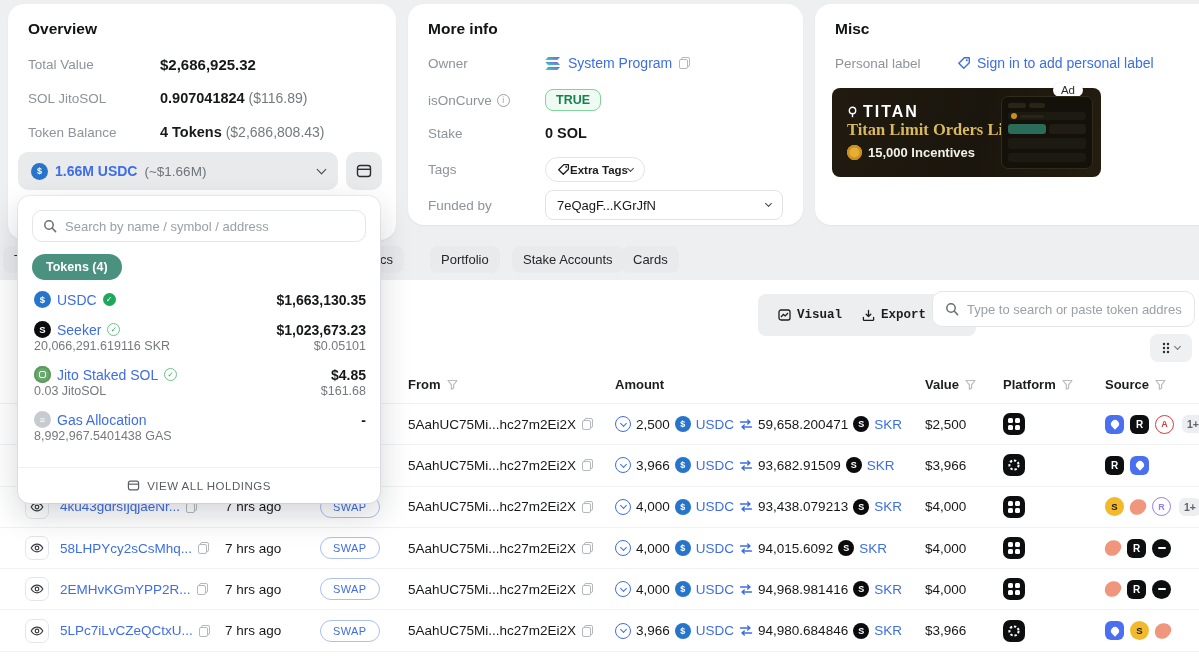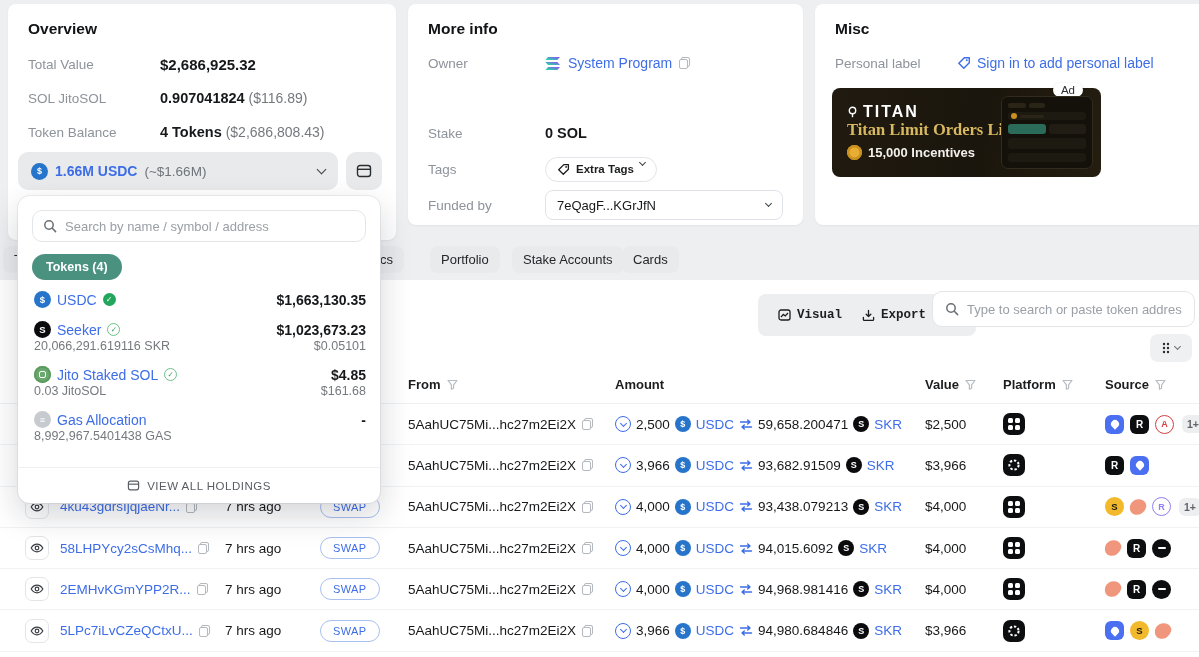--- a/index.html
+++ b/index.html
@@ -1,19 +1,19 @@
 <!DOCTYPE html>
 <html><head>
 <meta charset="utf-8">
 <style>
   *{box-sizing:border-box;margin:0;padding:0}
   html,body{width:1199px;height:657px;overflow:hidden}
   body{background:#edeff1;font-family:"Liberation Sans",sans-serif;color:#17181a;position:relative}
   .page{position:absolute;inset:0}
-  .card{position:absolute;background:#fff;border-radius:8px;box-shadow:0 1px 2px rgba(16,24,40,.05)}
+  .card{position:absolute;background:#fff;border-radius:16px;box-shadow:0 1px 2px rgba(16,24,40,.05)}
   .card-title{position:absolute;left:20px;top:16px;font-size:15.5px;font-weight:700;color:#121315}
   .lbl{color:#8d939a;font-size:13.5px}
   .link{color:#3d6de7;text-decoration:none;cursor:pointer}
   .gray{color:#75797e;font-weight:400}
 
   
   .overview-card{left:8px;top:4px;width:388px;height:236px}
   .o-row{position:absolute;left:20px;display:flex;align-items:center;font-size:14px}
   .o-row .lbl{width:132px;flex:none}
   .o-row .val{font-weight:700;font-size:14.5px}
@@ -22,21 +22,21 @@
   .selector .sel-sub{color:#6f747a;font-size:13.5px}
   .side-btn{position:absolute;left:338px;top:148px;width:36px;height:38px;background:#e9eaec;border-radius:10px;display:flex;align-items:center;justify-content:center;border:none;cursor:pointer}
   .chev{display:inline-block;width:7px;height:7px;border-right:1.7px solid #3c4045;border-bottom:1.7px solid #3c4045;transform:rotate(45deg);margin-top:-3px}
   .chev.sm{width:5px;height:5px;border-width:1.5px}
 
   
   .moreinfo-card{left:408px;top:4px;width:395px;height:221px}
   .m-row{position:absolute;left:20px;display:flex;align-items:center}
   .m-row .lbl{width:117px;flex:none;display:flex;align-items:center;gap:5px}
   .true-badge{background:#effaf2;border:1.3px solid #7fd49c;color:#17804d;font-size:12.5px;font-weight:700;border-radius:8px;padding:3px 10px}
-  .tags-pill{display:inline-flex;gap:6px;border:1px solid #e1e4e8;border-radius:16px;padding:5px 11px;font-size:11.5px;font-weight:700;color:#1c1d1f;background:#fff;cursor:pointer}
+  .tags-pill{display:inline-flex;align-items:center;border:1px solid #e1e4e8;border-radius:16px;padding:5px 11px;font-size:11.5px;font-weight:700;color:#1c1d1f;background:#fff;cursor:pointer}
   .funded-select{width:238px;height:30px;border:1px solid #dfe3e7;border-radius:8px;display:flex;align-items:center;padding:0 11px;font-size:13px;background:#fff;cursor:pointer}
   .info-i{width:13px;height:13px;border:1.2px solid #9aa0a6;border-radius:50%;color:#9aa0a6;font-size:8.5px;display:inline-flex;align-items:center;justify-content:center;font-style:normal}
 
   
   .misc-card{left:815px;top:4px;width:408px;height:221px}
   .signin{display:flex;align-items:center;gap:6px;font-size:14px;font-weight:500}
   .ad-banner{position:absolute;left:17px;top:84px;width:269px;height:89px;border-radius:8px;background:linear-gradient(100deg,#201a10 0%,#1b160d 55%,#241d10 100%);overflow:visible}
   .ad-pill{position:absolute;right:18px;top:-5px;background:#fff;border-radius:7px;padding:1px 8px;font-size:11.5px;color:#2a2c30;box-shadow:0 1px 3px rgba(0,0,0,.2)}
   .ad-brand{position:absolute;left:15px;top:15px;display:flex;align-items:center;gap:5px;color:#fff;font-weight:700;font-size:16px;letter-spacing:2px}
   .ad-head{position:absolute;left:15px;top:32px;font-family:"Liberation Serif",serif;font-weight:700;font-size:16.5px;color:#d8b961}
@@ -165,20 +165,27 @@
               </linearGradient>
             </defs>
           <path d="M3 0h12l-2.6 3H.4z" fill="url(#sg)"></path>
             <path d="M.4 5h12l2.6 3h-12z" fill="url(#sg)"></path>
             <path d="M3 10h12l-2.6 3H.4z" fill="url(#sg)"></path>
         </svg>
         <a class="link" style="font-size:14px">System Program</a>
         <span class="ic-copy"></span>
       </span>
     </div>
+    <div class="m-row" style="top:85px">
+      <span class="lbl">
+          <span>isOnCurve</span>
+          <i class="info-i">i</i>
+        </span>
+      <span class="true-badge">TRUE</span>
+    </div>
     <div class="m-row" style="top:121px">
       <span class="lbl">Stake</span>
       <span style="font-weight:700;font-size:14.5px">0 SOL</span>
     </div>
     <div class="m-row" style="top:153px">
       <span class="lbl">Tags</span>
       <span class="tags-pill">
         <svg width="13" height="13" viewBox="0 0 13 13" fill="none" stroke="#1c1d1f" stroke-width="1.3" stroke-linejoin="round">
             <path d="M6.8 1.6h4.6v4.6l-5.1 5.1-4.6-4.6z"></path>
             <circle cx="9.1" cy="3.9" r="0.9" fill="#1c1d1f" stroke="none"></circle>

